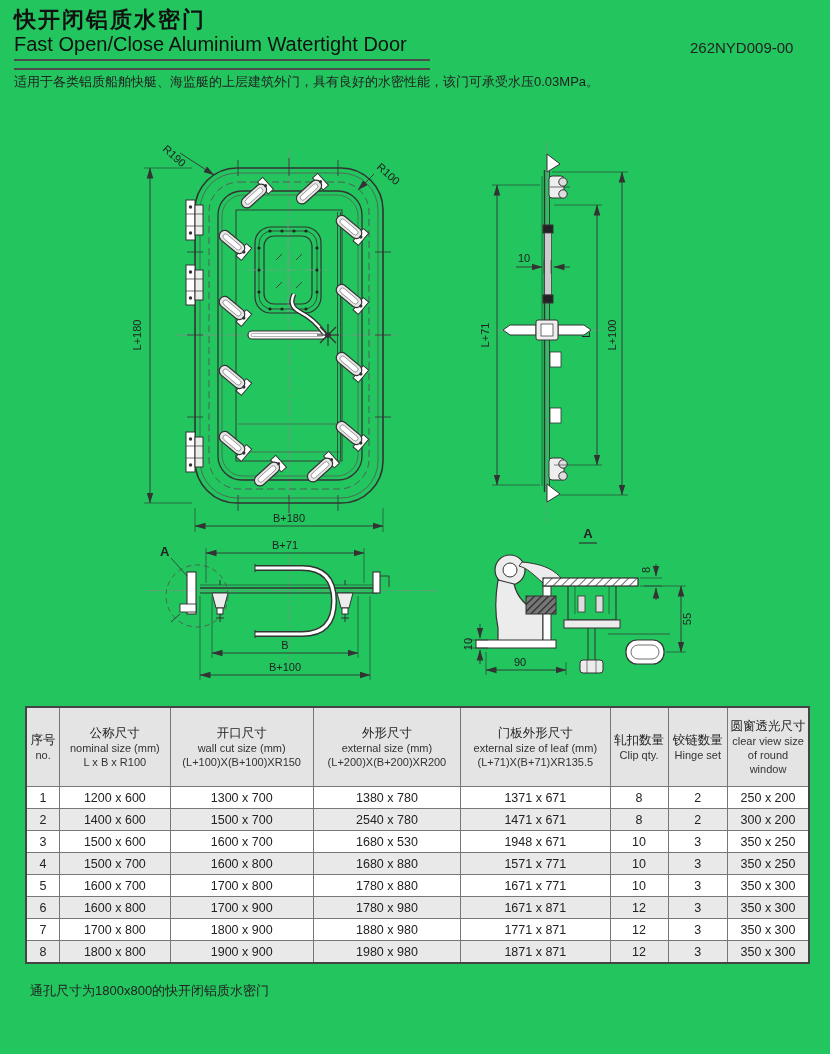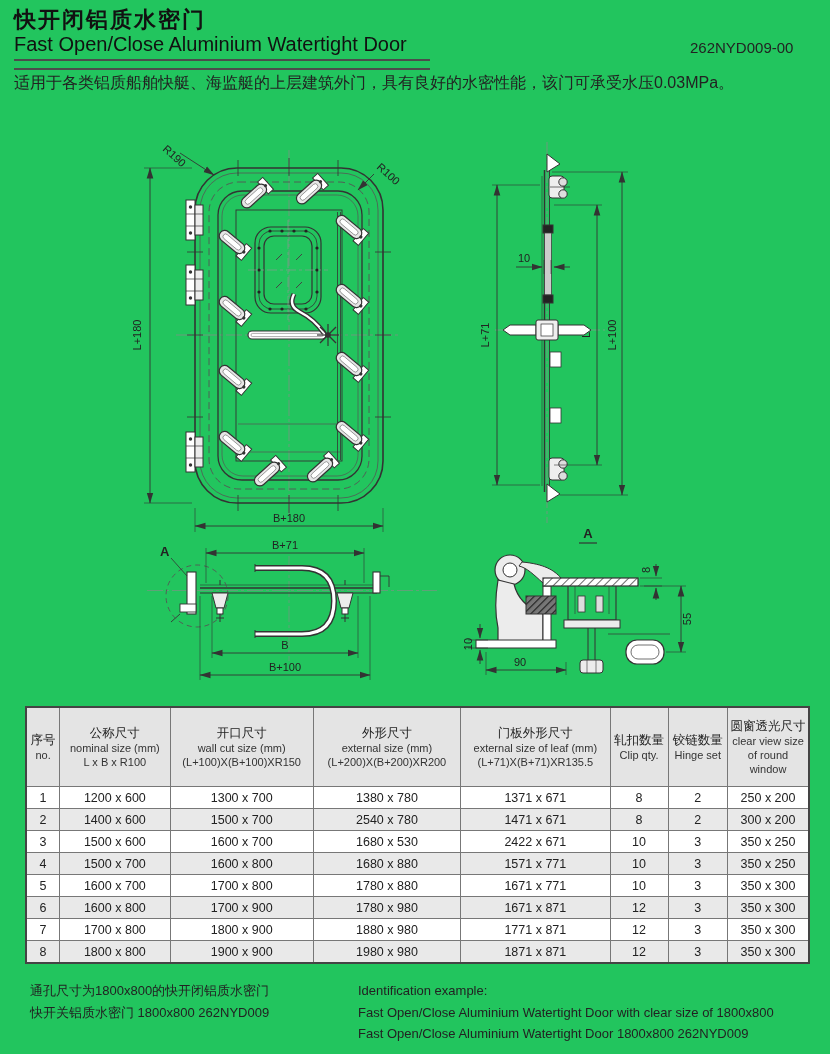--- a/index.html
+++ b/index.html
@@ -5,21 +5,21 @@
   html,body{margin:0;padding:0;background:#fff;}
   .page{position:relative;width:830px;height:1054px;background:#22c55e;
         font-family:"Liberation Sans","DejaVu Sans",sans-serif;color:#1c1c1c;overflow:hidden;}
   .abs{position:absolute;}
   
   .title-zh{left:14px;top:5px;font-size:22px;font-weight:bold;letter-spacing:2px;color:#111;}
   .title-en{left:14px;top:33px;font-size:20px;font-weight:normal;color:#111;}
   .title-rule{left:14px;top:59px;width:416px;height:7px;
               border-top:2.5px solid #4c4c4c;border-bottom:2.5px solid #4c4c4c;}
   .doc-num{left:690px;top:39px;width:126px;font-size:15px;color:#222;}
-  .desc-zh{left:14px;top:73px;font-size:16px;color:#222;}
+  .desc-zh{left:14px;top:73px;font-size:13px;color:#222;}
   .desc-en{left:14px;top:91px;font-size:13.5px;color:#222;}
   
   svg text{font-family:"Liberation Sans","DejaVu Sans",sans-serif;fill:#222;}
   
   .spec-table-wrap{left:25px;top:706px;width:785px;}
   table.spec{border-collapse:collapse;width:100%;table-layout:fixed;background:#fff;}
   table.spec th,table.spec td{border:1px solid #777;text-align:center;vertical-align:middle;
     color:#222;padding:0 2px;overflow:hidden;}
   table.spec thead th{background:#e4e4e4;height:78px;font-weight:normal;}
   table.spec tbody td{height:21px;font-size:12.5px;}
@@ -449,21 +449,21 @@
             <td>1471 x 671</td>
             <td>8</td>
             <td>2</td>
             <td>300 x 200</td>
           </tr>
           <tr>
             <td>3</td>
             <td>1500 x 600</td>
             <td>1600 x 700</td>
             <td>1680 x 530</td>
-            <td>2422 x 671</td>
+            <td>1948 x 671</td>
             <td>10</td>
             <td>3</td>
             <td>350 x 250</td>
           </tr>
           <tr>
             <td>4</td>
             <td>1500 x 700</td>
             <td>1600 x 800</td>
             <td>1680 x 880</td>
             <td>1571 x 771</td>
@@ -510,21 +510,15 @@
             <td>12</td>
             <td>3</td>
             <td>350 x 300</td>
           </tr>
         </tbody>
     </table>
   </div>
 
   <div class="abs foot foot-zh">
     <div>通孔尺寸为1800x800的快开闭铝质水密门</div>
-    <div>快开关铝质水密门 1800x800 262NYD009</div>
   </div>
-  <div class="abs foot foot-en">
-    <div>Identification example:</div>
-    <div>Fast Open/Close Aluminium Watertight Door with clear size of 1800x800</div>
-    <div>Fast Open/Close Aluminium Watertight Door 1800x800 262NYD009</div>
-  </div>
 
 </div>
 
 </body></html>

